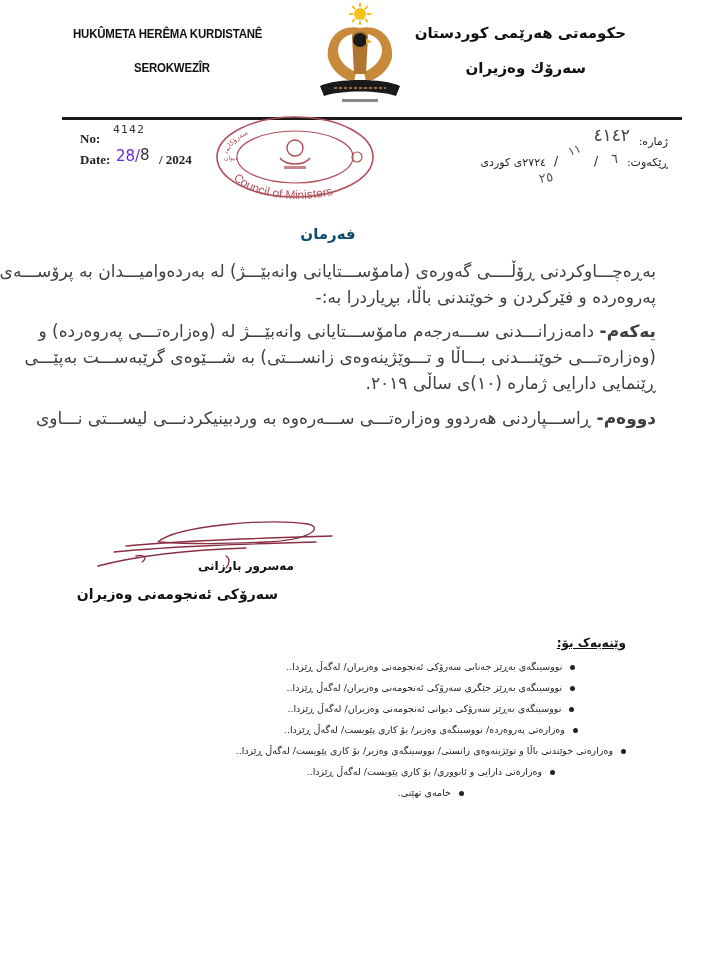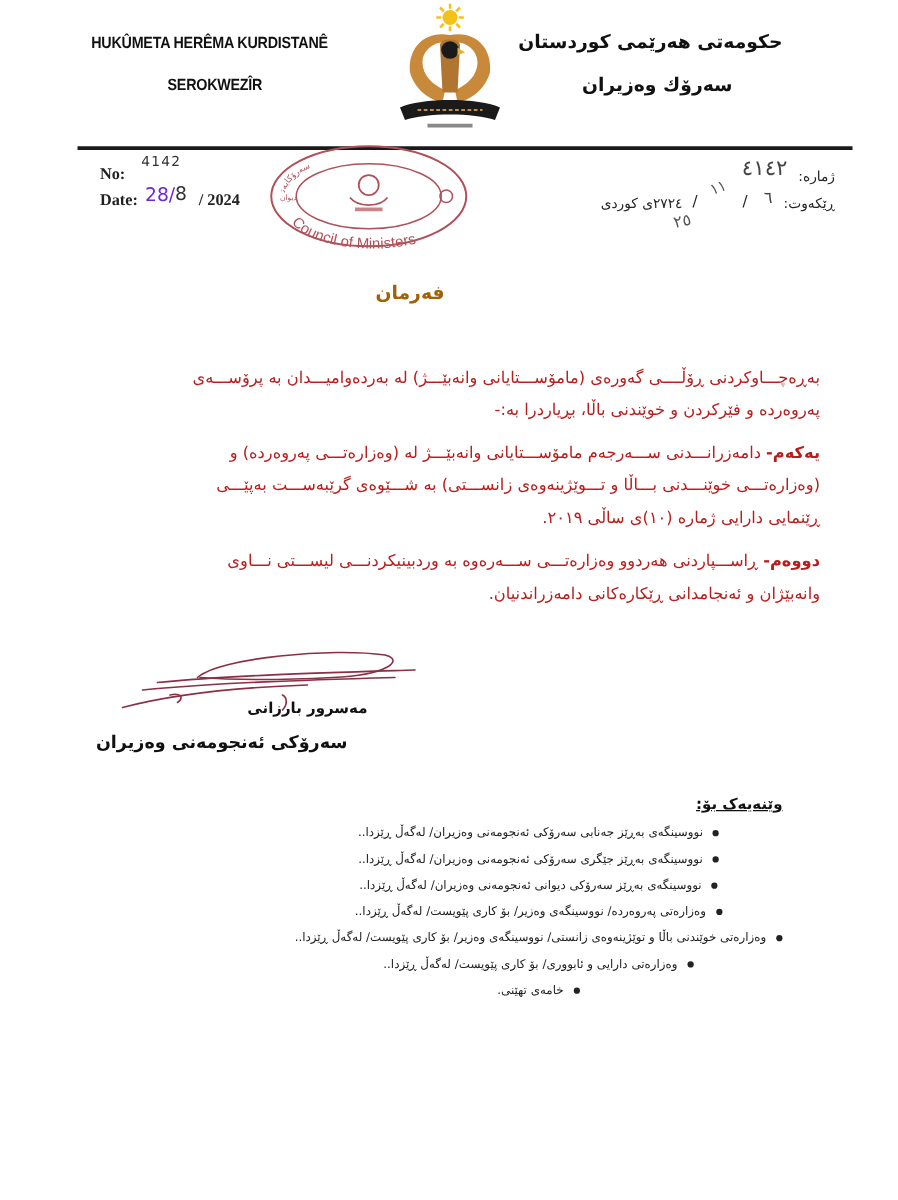--- a/index.html
+++ b/index.html
@@ -42,24 +42,24 @@
     .ref-r-num-val { right: 88px; top: 125px; font-size: 17px; font-weight: normal; color: #444; letter-spacing: 2px; }
     .ref-r-date-label { right: 50px; top: 156px; }
     .ref-r-date-val { right: 100px; top: 151px; font-size: 13px; font-weight: normal; color: #444; }
     .ref-r-date-sep1 { right: 120px; top: 154px; font-size: 12px; }
     .ref-r-date-month { right: 137px; top: 143px; font-size: 12px; font-weight: normal; color: #555; transform: rotate(-20deg); }
     .ref-r-date-sep2 { right: 160px; top: 154px; font-size: 12px; }
     .ref-r-date-year { right: 172px; top: 156px; }
     .ref-r-note { right: 165px; top: 170px; font-size: 13px; font-weight: normal; color: #555; transform: rotate(-12deg); }
 
     
-    .doc-title { left: 0; width: 656px; top: 225px; text-align: center; direction: rtl; font-weight: bold; font-size: 15px; color: #a16207; }
+    .doc-title { left: 0; width: 656px; top: 225px; text-align: center; direction: rtl; font-weight: bold; font-size: 15px; color: #0c4a6e; }
 
     
-    .para { right: 62px; width: 590px; direction: rtl; text-align: justify; font-size: 13px; line-height: 26px; color: #b91c1c; margin-top: 32px; }
+    .para { right: 62px; width: 590px; direction: rtl; text-align: justify; font-size: 17px; line-height: 26px; color: #404040; }
     .para b { font-weight: bold; }
     .para-intro { top: 258px; }
     .para-first { top: 318px; }
     .para-second { top: 405px; }
     .line { display: block; white-space: nowrap; }
 
     
     .signature { left: 96px; top: 512px; width: 240px; height: 60px; }
     .sig-name { right: 424px; top: 559px; direction: rtl; font-weight: bold; font-size: 12px; color: #111; white-space: nowrap; }
     .sig-title { right: 440px; top: 586px; direction: rtl; font-weight: bold; font-size: 14px; color: #111; white-space: nowrap; }
@@ -156,21 +156,20 @@
 </div>
 
 <div class="abs para para-first">
   <span class="line"><b>یەکەم-</b> <span>دامەزرانـــدنی ســـەرجەم مامۆســـتایانی وانەبێـــژ لە (وەزارەتـــی پەروەردە) و</span></span>
   <span class="line">(وەزارەتـــی خوێنـــدنی بـــاڵا و تـــوێژینەوەی زانســـتی) بە شـــێوەی گرێبەســـت بەپێـــی</span>
   <span class="line">ڕێنمایی دارایی ژمارە (١٠)ی ساڵی ٢٠١٩.</span>
 </div>
 
 <div class="abs para para-second">
   <span class="line"><b>دووەم-</b> <span>ڕاســـپاردنی هەردوو وەزارەتـــی ســـەرەوە بە وردبینیکردنـــی لیســـتی نـــاوی</span></span>
-  <span class="line">وانەبێژان و ئەنجامدانی ڕێکارەکانی دامەزراندنیان.</span>
 </div>
 
 <div class="abs signature">
   <svg width="240" height="60" viewBox="0 0 240 60">
     <g fill="none" stroke="#8a2f45" stroke-width="1.3" stroke-linecap="round">
       <path d="M62 30 C80 14 170 6 212 12 C228 16 214 28 170 30 C130 32 90 32 64 30"></path>
       <path d="M30 34 C90 28 170 26 236 24"></path>
       <path d="M18 40 C80 34 150 32 220 30"></path>
       <path d="M2 54 C40 44 90 38 150 36"></path>
       <path d="M40 44 C48 42 52 46 46 50"></path>

